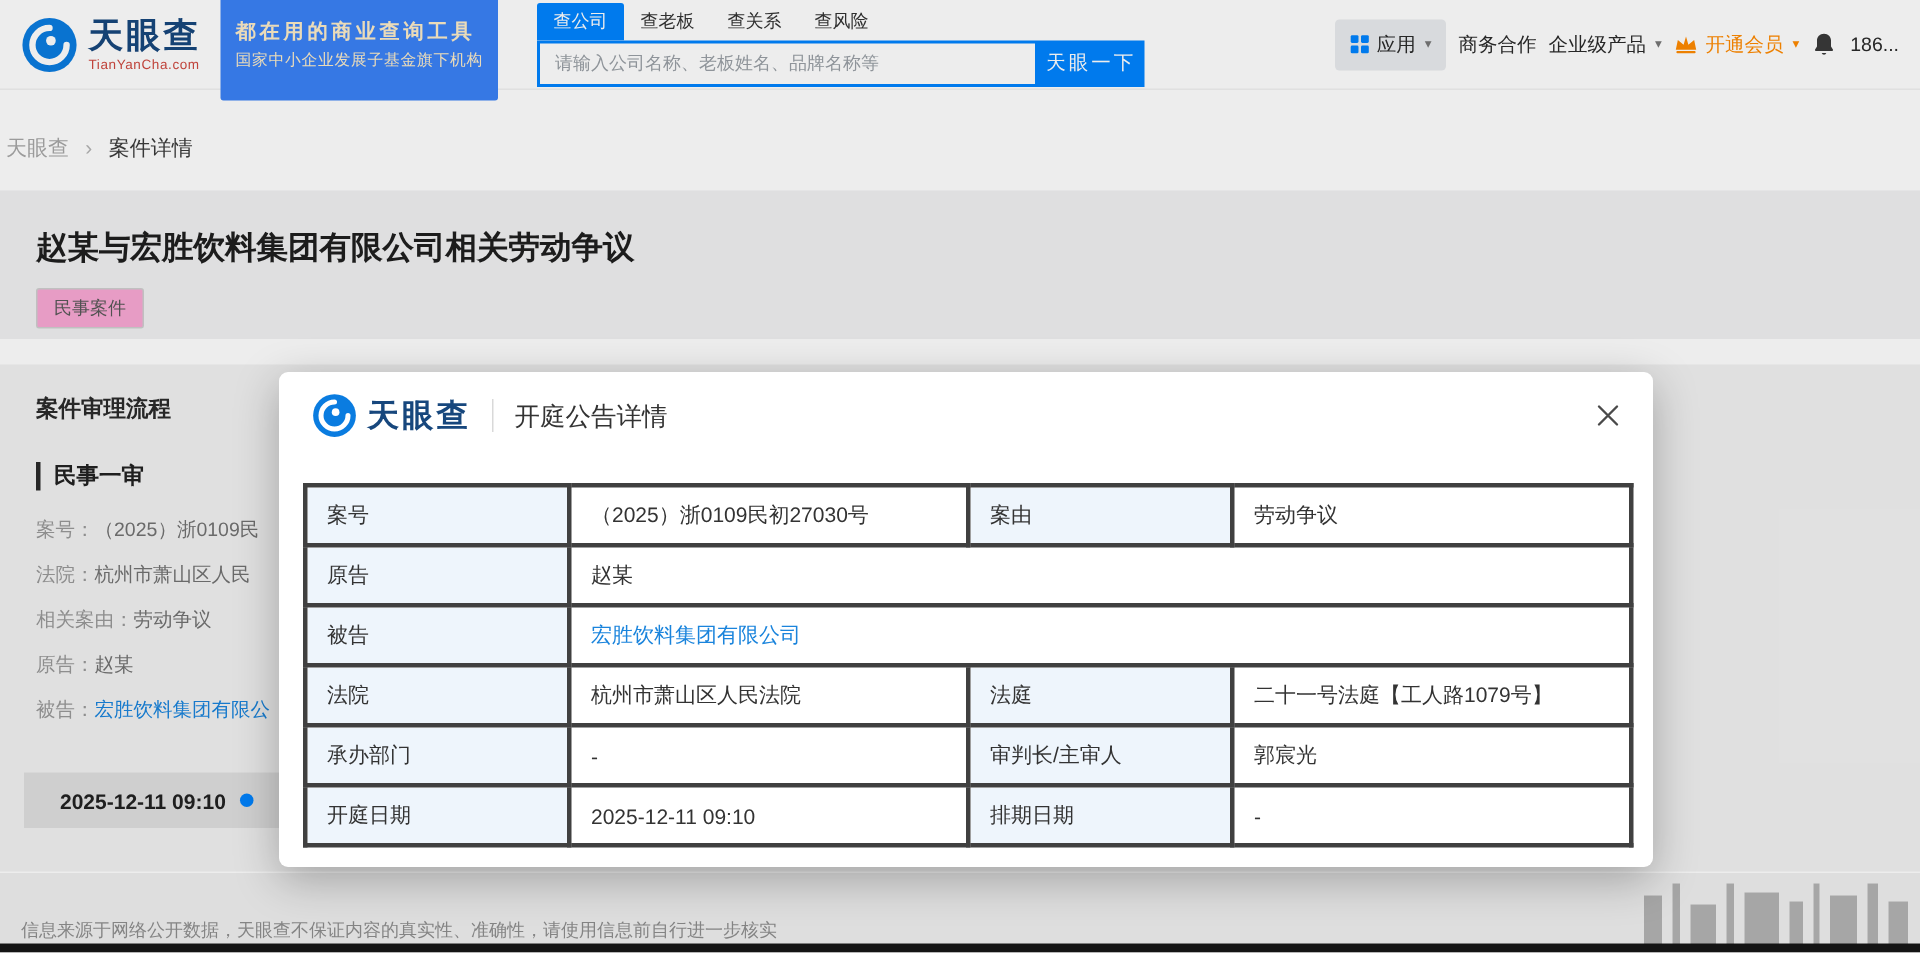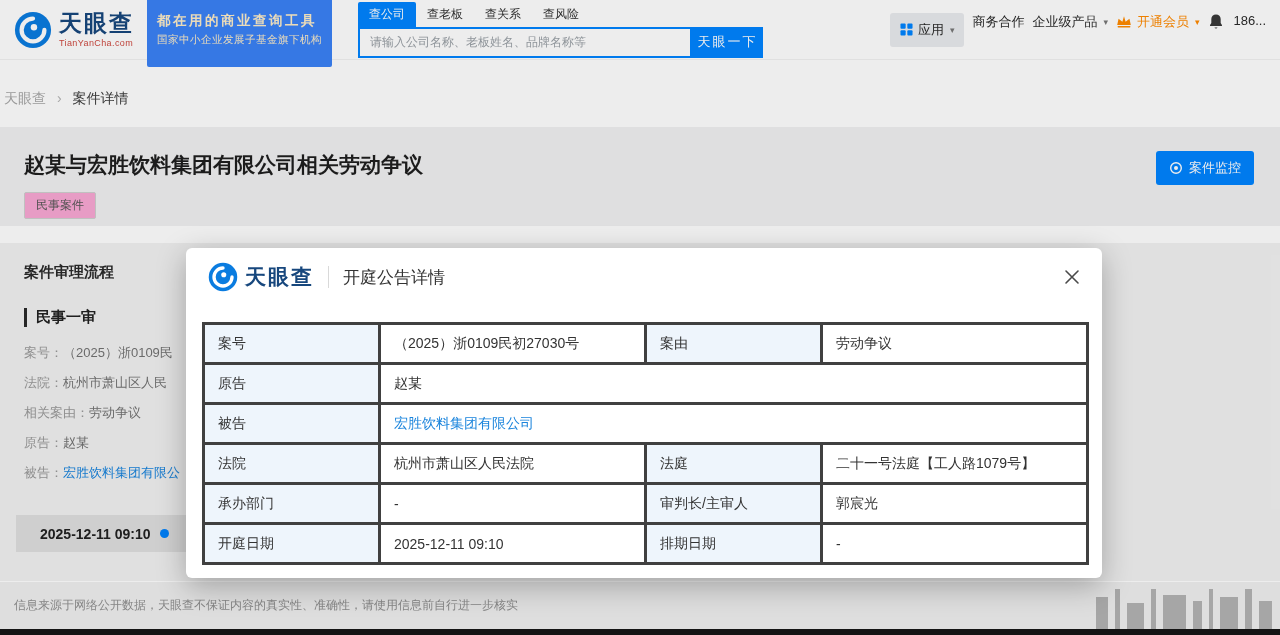--- a/index.html
+++ b/index.html
@@ -16,21 +16,21 @@
   .slogan-1{font-size:13.5px;letter-spacing:2.5px;font-weight:bold}
   .slogan-2{font-size:10.5px;margin-top:3px;letter-spacing:.5px}
   .search-area{margin-left:26px}
   .search-tabs{display:flex}
   .tab{font-size:12px;padding:4px 11px;color:#333;cursor:pointer}
   .tab.active{background:#0084ff;color:#fff;border-radius:2px 2px 0 0}
   .search-row{display:flex}
   .search-input{width:334px;height:31px;border:2px solid #0084ff;padding:0 10px;font-size:12px;outline:none;color:#333;background:#fff}
   .search-input::placeholder{color:#9aa0a6}
   .search-btn{width:71px;height:31px;background:#0084ff;border:none;color:#fff;font-size:13px;letter-spacing:2px;cursor:pointer}
-  .top-nav{margin-left:auto;display:flex;align-items:flex-start;gap:8px;font-size:13px;color:#2b2b2b}
+  .top-nav{margin-left:auto;display:flex;align-items:center;gap:8px;font-size:13px;color:#2b2b2b}
   .nav-item{display:flex;align-items:center;gap:5px;cursor:pointer;white-space:nowrap}
   .nav-apps{background:#e9ebee;padding:8px 10px;border-radius:3px}
   .caret{font-size:9px;color:#777;margin-left:1px}
   .nav-vip{color:#ff8a00}
   .nav-vip .caret{color:#ff8a00}
 
   
   .breadcrumb{position:absolute;top:90px;left:4px;font-size:14px;z-index:1}
   .bc-home{color:#a7a7a7;cursor:pointer}
   .bc-sep{color:#b5b5b5;margin:0 7px}
@@ -48,21 +48,21 @@
   .stage{margin-top:26px;border-left:3px solid #2b2b2b;padding-left:9px;font-size:15px;font-weight:bold;color:#222}
   .fields{margin-top:16px;font-size:13px}
   .field{margin-bottom:10px;line-height:20px;white-space:nowrap}
   .f-label{color:#999}
   .f-value{color:#737373}
   .f-link{color:#1a84dc;cursor:pointer}
   .date-band{position:absolute;left:16px;top:272px;width:380px;height:37px;background:#dfdfdf;display:flex;align-items:center;padding-left:24px;font-size:14px;font-weight:bold;color:#222;cursor:pointer}
   .t-dot{width:9px;height:9px;border-radius:50%;background:#0084ff;margin-left:9px}
 
   
-  .page-footer{position:absolute;left:0;bottom:6px;width:1280px;height:47px;background:#efefef;display:flex;align-items:center;padding:0 14px;font-size:12px;color:#8f8f8f;z-index:1}
+  .page-footer{position:absolute;left:0;bottom:6px;width:1280px;height:47px;background:#efefef;display:flex;align-items:flex-end;padding:0 14px;font-size:12px;color:#8f8f8f;z-index:1}
   .watermark{position:absolute;right:8px;bottom:4px;height:46px;display:flex;align-items:flex-end;gap:7px;z-index:2;opacity:.8}
   .wm-bar{background:#a5a5a5}
   .bottom-bar{position:absolute;left:0;bottom:0;width:1280px;height:6px;background:#161616;z-index:3}
 
   
   .overlay{position:absolute;inset:0;background:rgba(0,0,0,.07);z-index:10}
   .modal{position:absolute;left:186px;top:248px;width:916px;height:330px;background:#fff;border-radius:6px;box-shadow:0 8px 30px rgba(0,0,0,.28);z-index:20}
   .modal-header{display:flex;align-items:center;height:58px;padding:0 22px;position:relative}
   .m-brand{font-size:21px;font-weight:bold;color:#17477d;letter-spacing:2px;margin-left:7px}
   .m-div{width:1px;height:22px;background:#d9d9d9;margin:0 14px}
@@ -143,27 +143,20 @@
 
 <div class="breadcrumb">
   <span class="bc-home">天眼查</span>
   <span class="bc-sep">›</span>
   <span class="bc-cur">案件详情</span>
 </div>
 
 <section class="title-card">
   <h1 class="page-title">赵某与宏胜饮料集团有限公司相关劳动争议</h1>
   <span class="case-badge">民事案件</span>
-  <button class="monitor-btn">
-    <svg width="14" height="14" viewBox="0 0 14 14">
-      <circle cx="7" cy="7" r="5.3" stroke="#fff" stroke-width="1.4" fill="none"></circle>
-      <circle cx="7" cy="7" r="2" fill="#fff"></circle>
-    </svg>
-    <span>案件监控</span>
-  </button>
 </section>
 
 <section class="process">
   <div class="sec-title">案件审理流程</div>
   <div class="stage">民事一审</div>
   <div class="fields">
     <div class="field">
       <span class="f-label">案号：</span><span class="f-value">（2025）浙0109民</span>
     </div>
     <div class="field">

